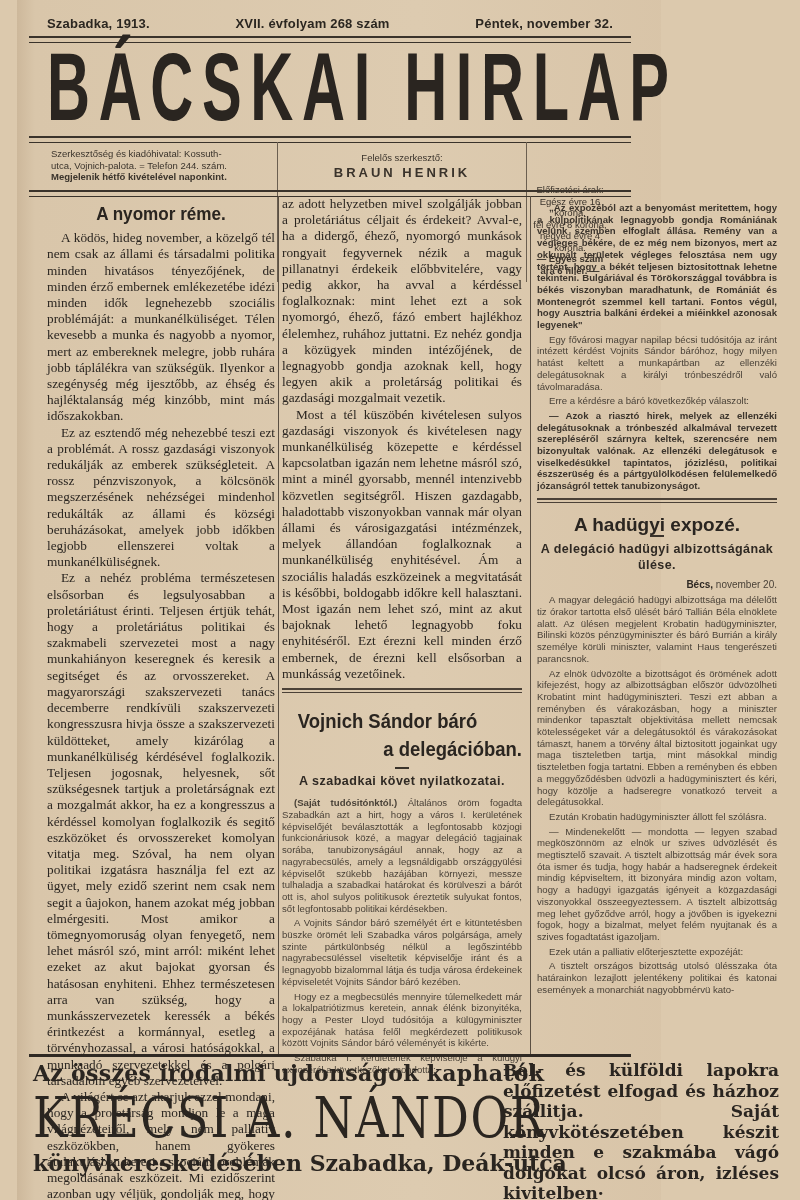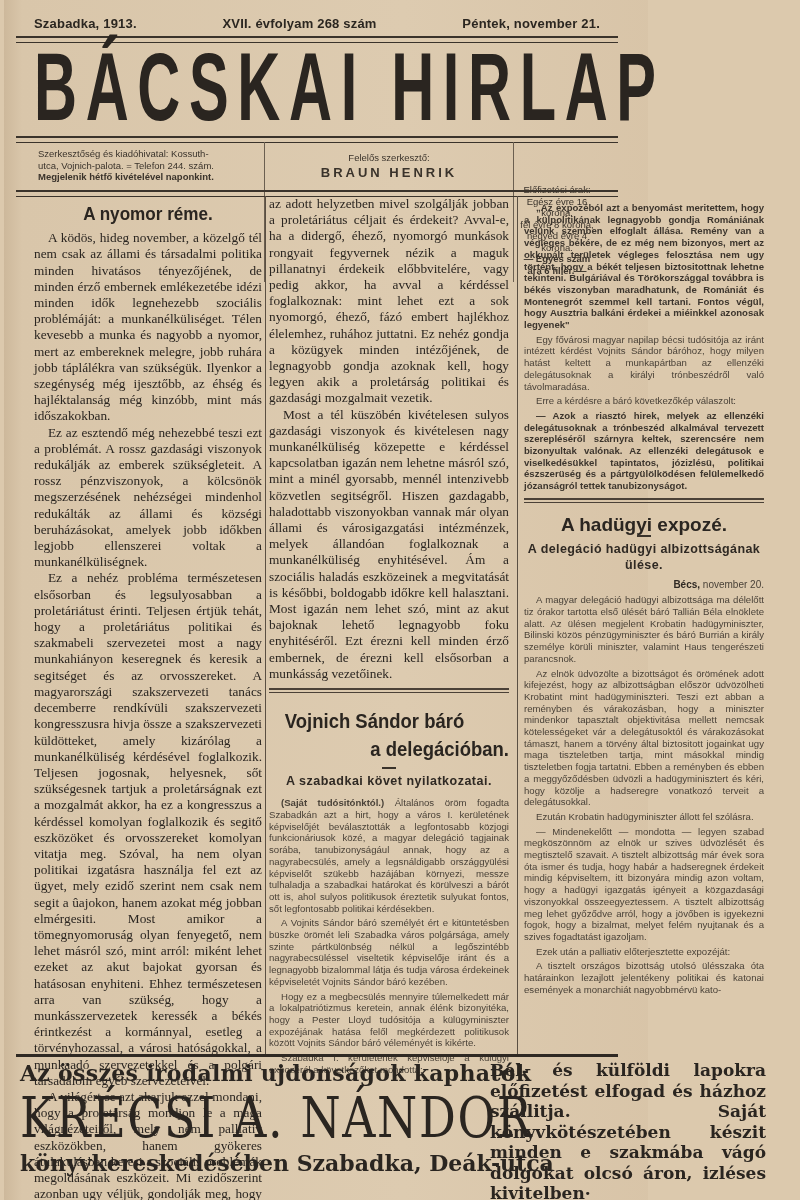--- a/index.html
+++ b/index.html
@@ -4,21 +4,21 @@
 <style>
   html, body { margin: 0; padding: 0; }
   body {
     width: 800px; height: 1200px; overflow: hidden;
     background: #dcc9ad;
     color: #2a2520;
     font-family: "Liberation Serif", "DejaVu Serif", serif;
     position: relative;
   }
   .page {
-    position: absolute; left: 4px; top: 0; width: 644px; height: 1200px;
+    position: absolute; left: 17px; top: 0; width: 644px; height: 1200px;
     background: linear-gradient(90deg, #cdb89b 0px, #d9c6aa 18px, #ddcbb0 400px, #d6c1a4 770px, #c9b295 800px);
   }
   .topline {
     position: absolute; top: 16px; left: 30px; right: 48px;
     display: flex; justify-content: space-between;
     font-family: "Liberation Sans", sans-serif; font-weight: bold;
     font-size: 13px; color: #2b2620; letter-spacing: 0.2px;
   }
   .rule-double {
     position: absolute; left: 12px; right: 30px; height: 4px;
@@ -81,21 +81,21 @@
   .stamp { position: absolute; top: 1183px; left: 300px; font-size: 10px; color: #b7a58b; font-family: "Liberation Serif", serif; }
 </style>
 </head>
 <body>
 
 <div class="page">
 
   <div class="topline">
     <span>Szabadka, 1913.</span>
     <span>XVII. évfolyam 268 szám</span>
-    <span>Péntek, november 21.</span>
+    <span>Péntek, november 32.</span>
   </div>
   <div class="rule-double" style="top:36px"></div>
 
   <div class="masthead">
     <span>BÁCSKAI HIRLAP</span>
   </div>
 
   <div class="rule-double" style="top:136px"></div>
 
   <div class="infobar">

